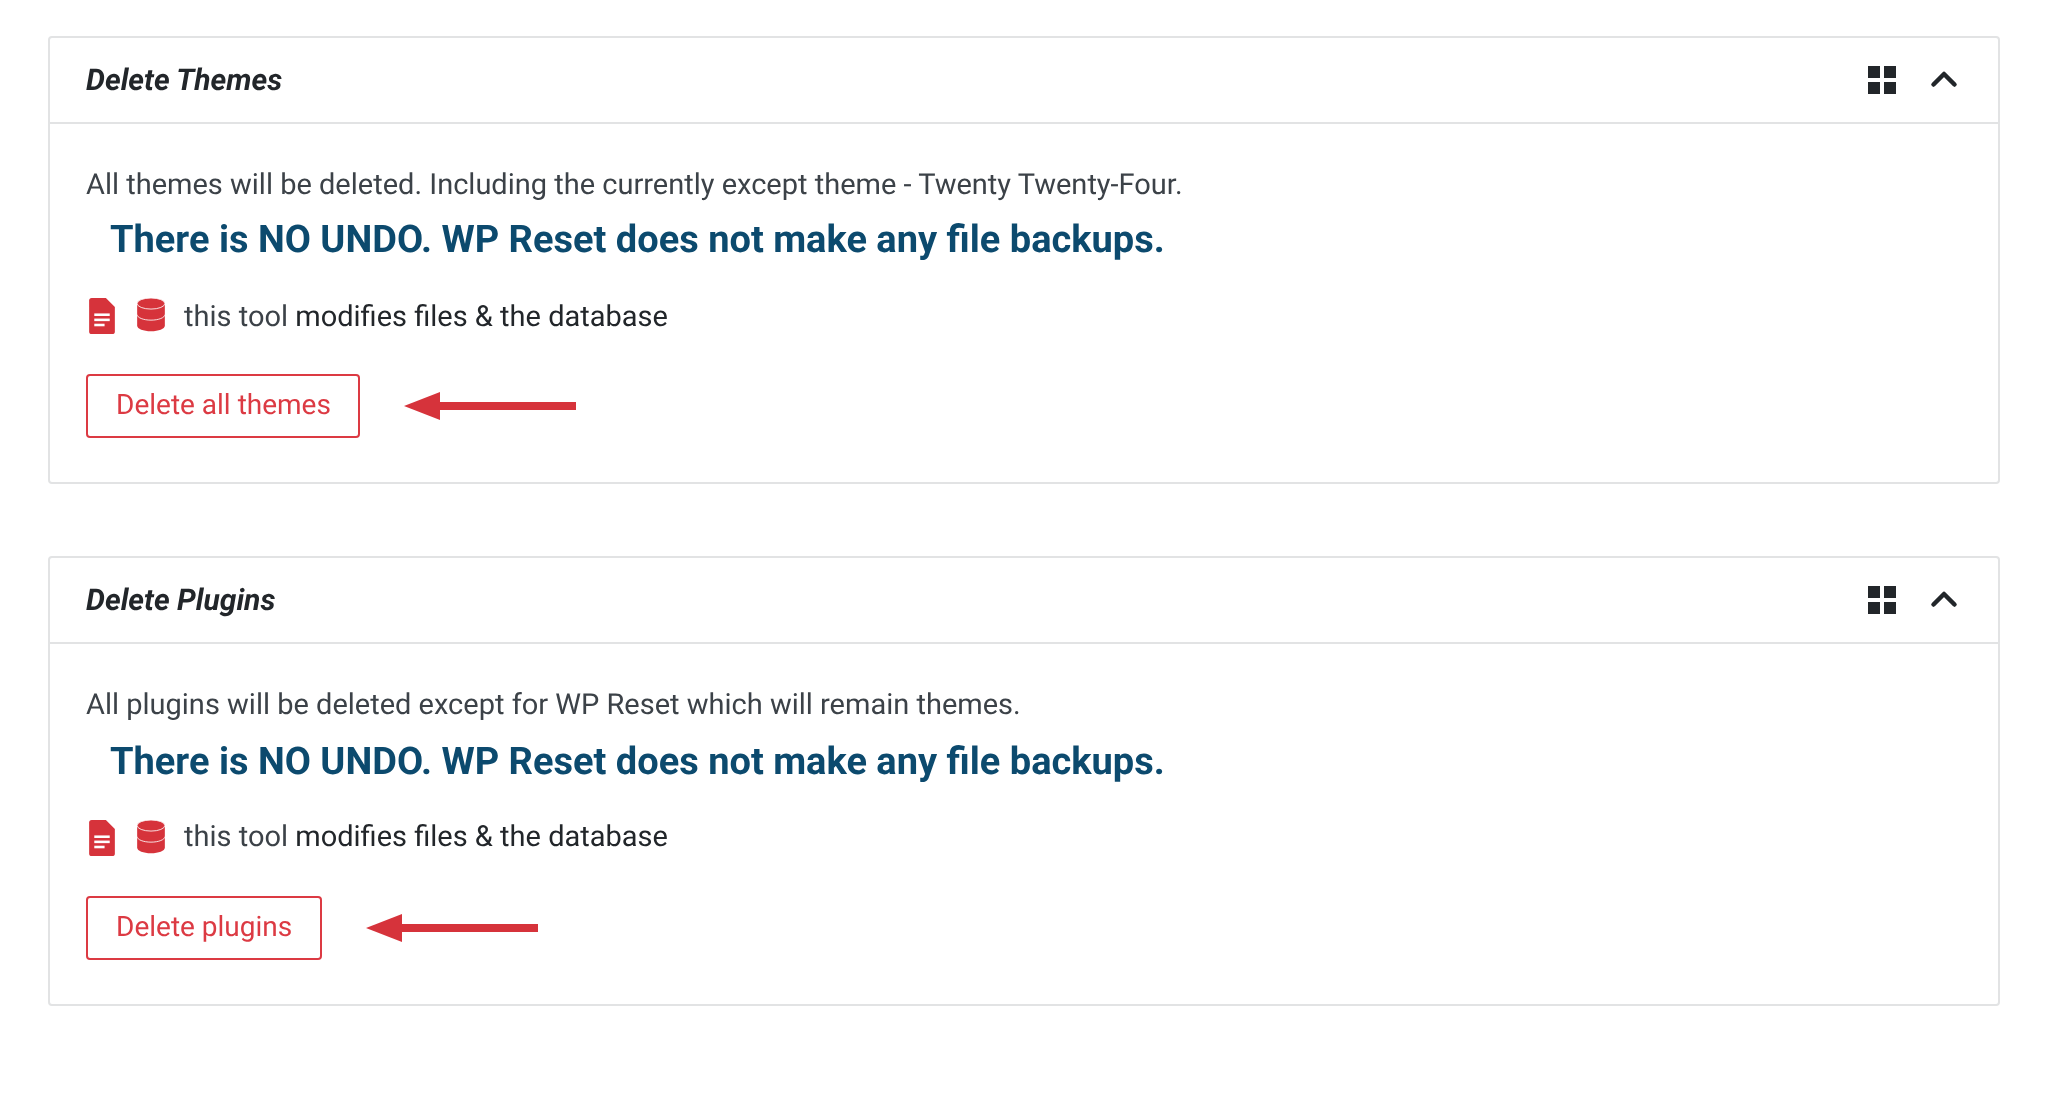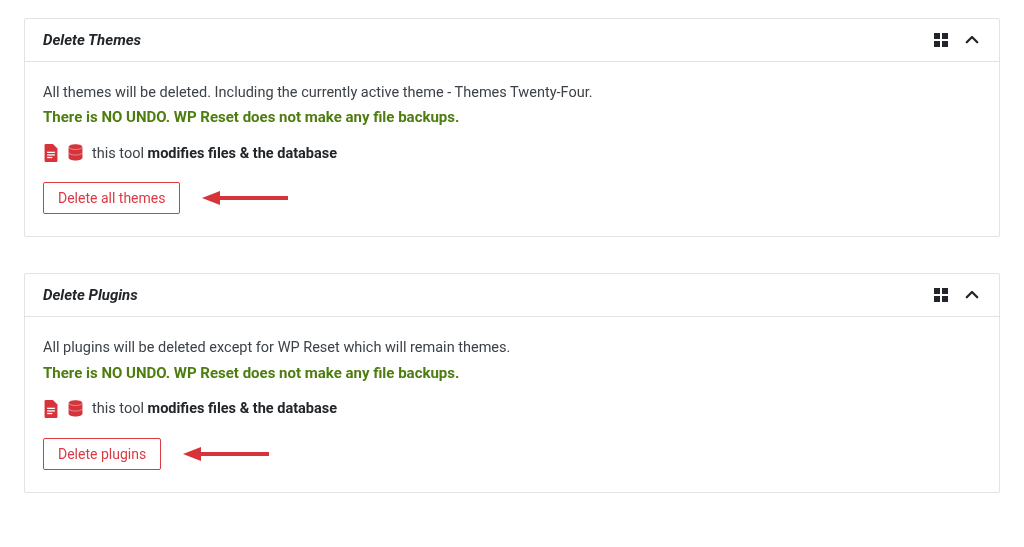--- a/index.html
+++ b/index.html
@@ -46,37 +46,37 @@
     .card-body {
       padding: 18px 18px 22px 18px;
     }
     .desc {
       font-size: 14.5px;
       line-height: 1.55;
       color: #3c4248;
       margin: 2px 0 4px 0;
     }
     .warn {
-      font-size: 15px;
+      font-size: 19px;
       font-weight: 700;
-      color: #4d7c0f;
-      margin: 0 0 18px 0;
+      color: #0c4a6e;
+      margin: 0 0 18px 12px;
     }
     .mod-row {
       display: flex;
       align-items: center;
       gap: 8px;
       margin: 0 0 20px 0;
       color: #3c4248;
     }
     .mod-row .lead {
       font-size: 14.5px;
     }
     .mod-row .bold {
-      font-weight: 700;
+      font-weight: 400;
       color: #22262a;
     }
     .mod-icon {
       color: #d6333b;
       display: inline-flex;
     }
     .action-row {
       display: flex;
       align-items: center;
       gap: 22px;
@@ -113,21 +113,21 @@
         </svg>
       </span>
       <span class="icon-chevron">
         <svg width="18" height="18" viewBox="0 0 24 24" aria-hidden="true">
           <path d="M5 15 L12 8 L19 15" fill="none" stroke="currentColor" stroke-width="3" stroke-linecap="round" stroke-linejoin="round"></path>
         </svg>
       </span>
     </div>
   </div>
   <div class="card-body">
-    <p class="desc">All themes will be deleted. Including the currently active theme - Themes Twenty-Four.</p>
+    <p class="desc">All themes will be deleted. Including the currently except theme - Twenty Twenty-Four.</p>
     <p class="warn">There is NO UNDO. WP Reset does not make any file backups.</p>
     <div class="mod-row">
       <span class="mod-icon">
         <svg width="16" height="18" viewBox="0 0 24 28" aria-hidden="true">
           <path d="M4 0 H15 L22 7 V26 A2 2 0 0 1 20 28 H4 A2 2 0 0 1 2 26 V2 A2 2 0 0 1 4 0 Z" fill="currentColor"></path>
           <rect x="6" y="12" width="12" height="2" fill="#ffffff"></rect>
           <rect x="6" y="16" width="12" height="2" fill="#ffffff"></rect>
           <rect x="6" y="20" width="8" height="2" fill="#ffffff"></rect>
         </svg>
       </span>

